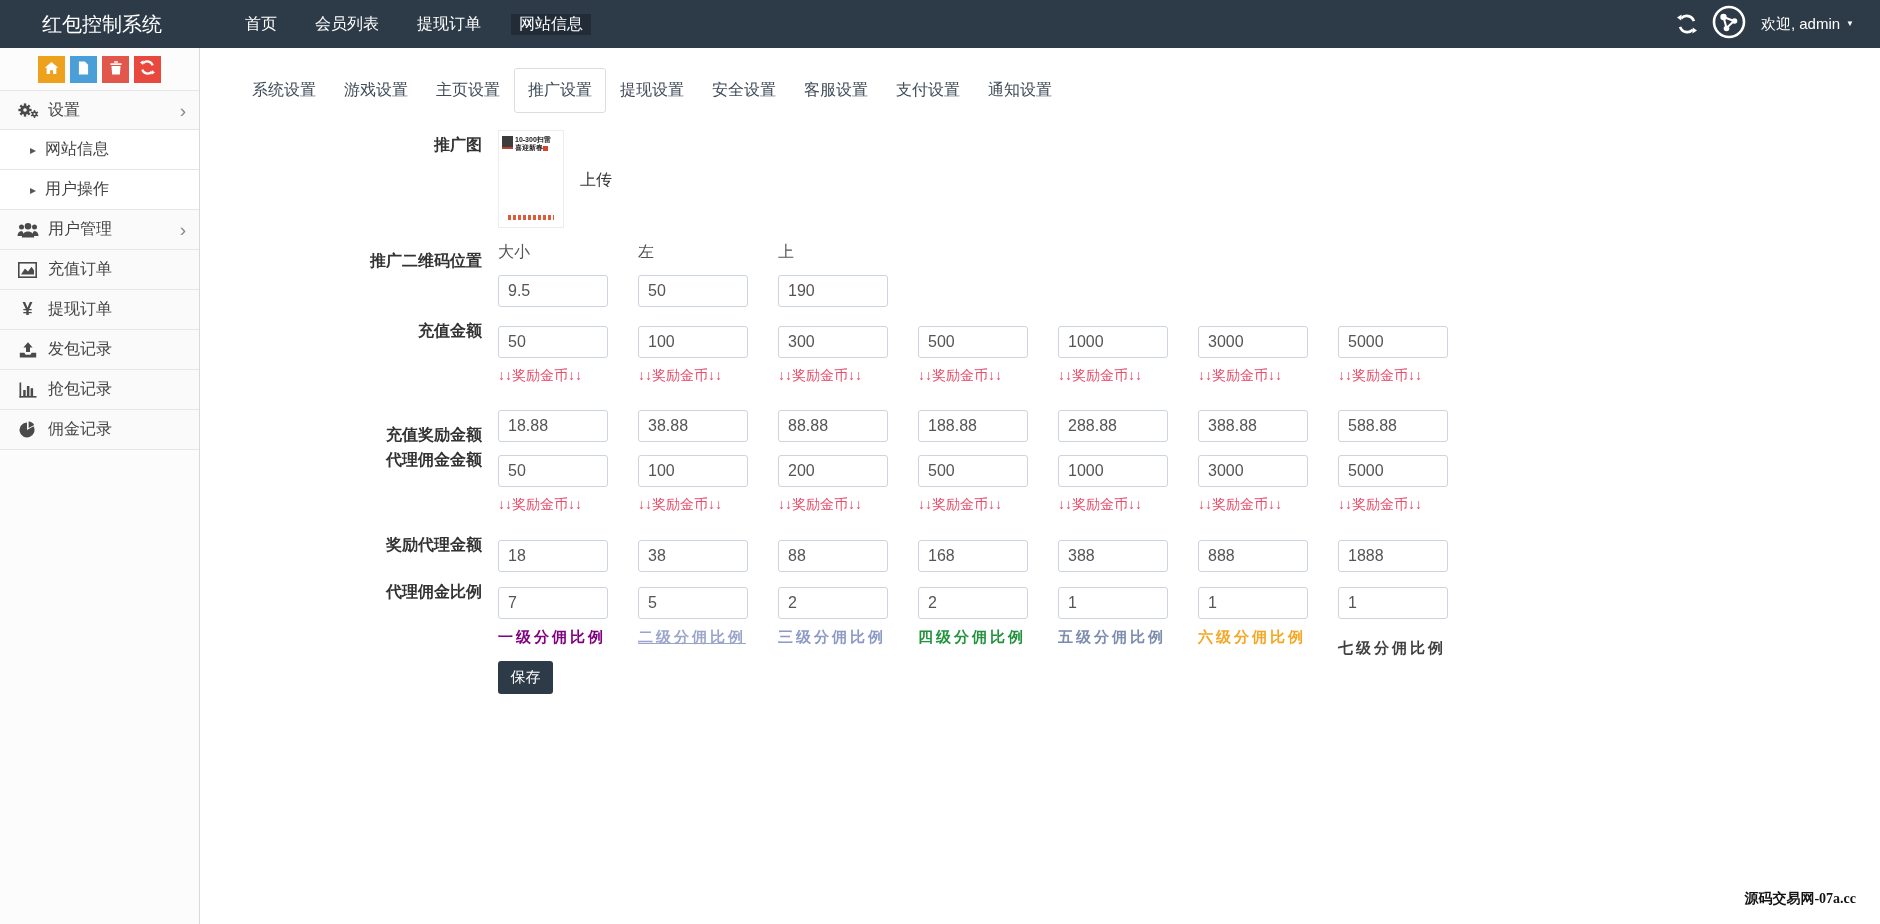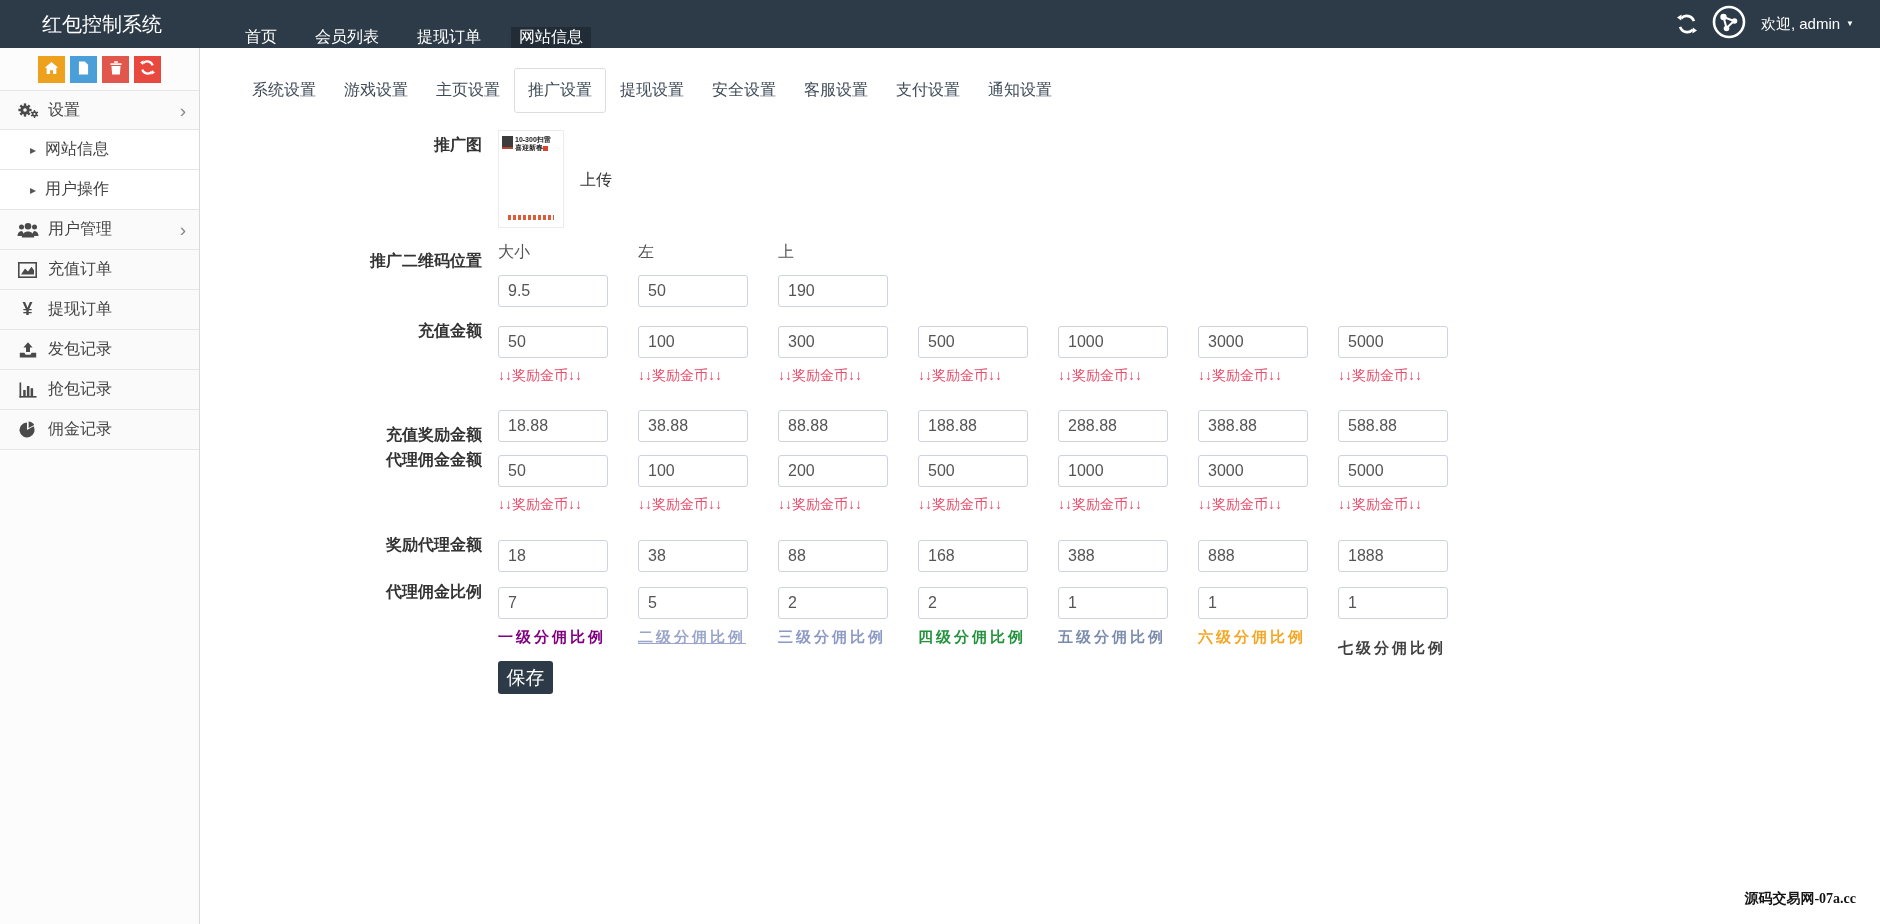--- a/index.html
+++ b/index.html
@@ -2,21 +2,21 @@
 <html><head>
 <meta charset="utf-8">
 <style>
   * { margin:0; padding:0; box-sizing:border-box; }
   html,body { width:1880px; height:924px; }
   body { font-family:"Liberation Sans","DejaVu Sans",sans-serif; background:#fff; position:relative; overflow:hidden; color:#333; }
 
   
   .navbar { position:absolute; top:0; left:0; width:1880px; height:48px; background:#2d3a47; display:flex; align-items:stretch; color:#fff; z-index:10; }
   .brand { padding-left:42px; font-size:20px; display:flex; align-items:center; white-space:nowrap; }
-  .nav-items { display:flex; margin-left:64px; align-items:flex-end; }
+  .nav-items { display:flex; margin-left:64px; align-items:center; }
   .nav-item { padding:0 5px; margin:0 14px; display:flex; align-items:center; font-size:16px; cursor:pointer; }
   .nav-item.active { background:#222c37; padding:0 8px; margin:0 11px; }
   .nav-right { margin-left:auto; display:flex; align-items:center; padding-right:26px; gap:15px; }
   .refresh-btn { display:flex; align-items:center; cursor:pointer; }
   .welcome { font-size:15px; display:flex; align-items:center; gap:6px; cursor:pointer; }
   .caret { font-size:8px; line-height:1; }
 
   
   .sidebar { position:absolute; top:48px; left:0; bottom:0; width:200px; background:#fcfcfc; border-right:1px solid #d9d9d9; }
   .quick { display:flex; gap:5px; padding:8px 0 7px 38px; }
@@ -46,21 +46,21 @@
 
   .thumb { position:absolute; left:298px; top:82px; width:66px; height:98px; background:#fff; border:1px solid #ececec; }
   .thumb-head { display:flex; margin:5px 2px 0 3px; gap:2px; align-items:flex-start; }
   .thumb-logo { width:11px; height:13px; background:#3c3c3c; flex:none; border-bottom:2px solid #b8422e; }
   .thumb-text { font-size:7px; font-weight:bold; color:#222; line-height:8px; white-space:nowrap; }
   .red-sq { display:inline-block; width:5px; height:5px; background:#d4472e; vertical-align:middle; }
   .thumb-bar { position:absolute; bottom:7px; left:50%; transform:translateX(-50%); width:46px; height:5px;
                background:repeating-linear-gradient(90deg,#dd5b38 0 3px,#fff 3px 5px); }
   .upload-link { position:absolute; left:380px; top:122px; font-size:16px; color:#333; cursor:pointer; }
 
-  .save-btn { position:absolute; left:298px; top:613px; width:55px; height:33px; background:#2d3a47; color:#fff; border:none; border-radius:3px; font-size:19px; cursor:pointer; font-family:inherit; }
+  .save-btn { position:absolute; left:298px; top:613px; width:55px; height:33px; background:#2d3a47; color:#fff; border:none; border-radius:3px; font-size:15px; cursor:pointer; font-family:inherit; }
 
   .watermark { position:absolute; right:24px; bottom:16px; font-weight:bold; font-size:14px; color:#141414; font-family:"Liberation Serif","DejaVu Serif",serif; }
 </style>
 </head>
 <body>
 
 <div class="navbar">
   <div class="brand">红包控制系统</div>
   <div class="nav-items">
     <div class="nav-item">首页</div>

